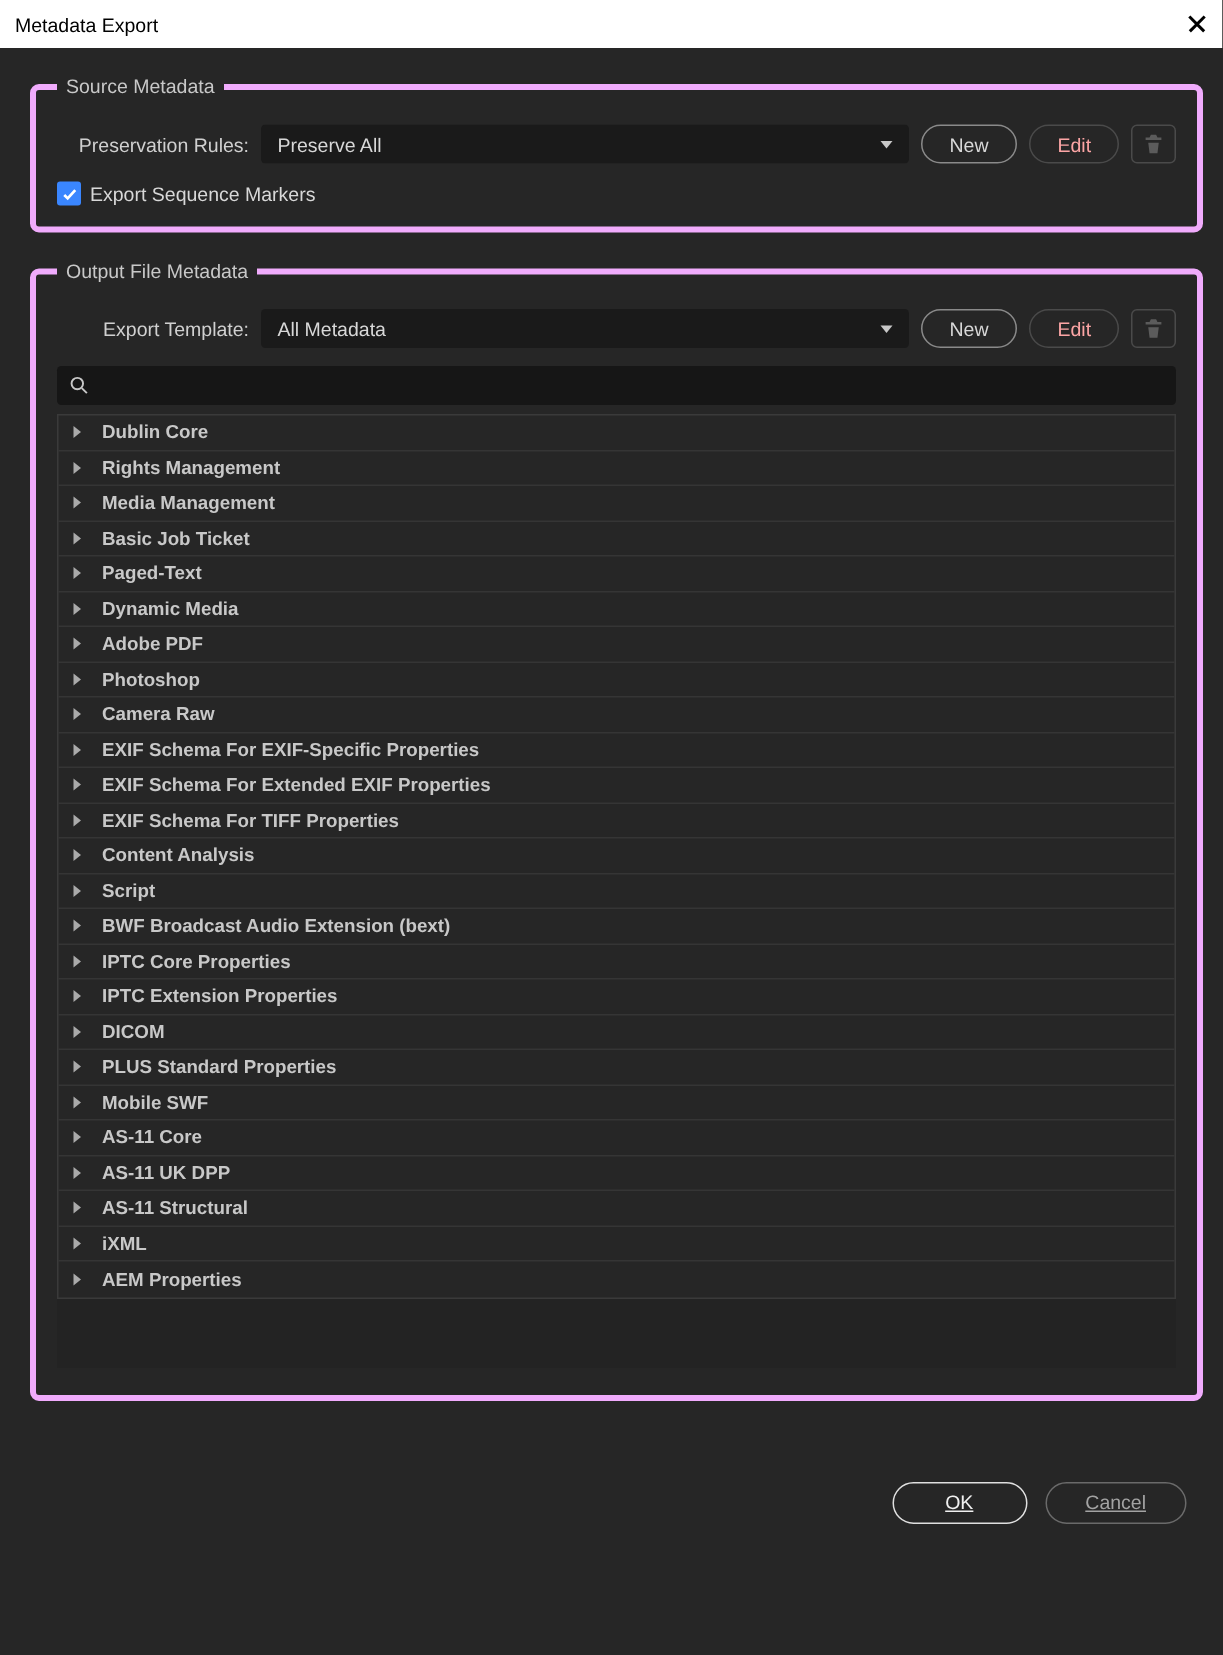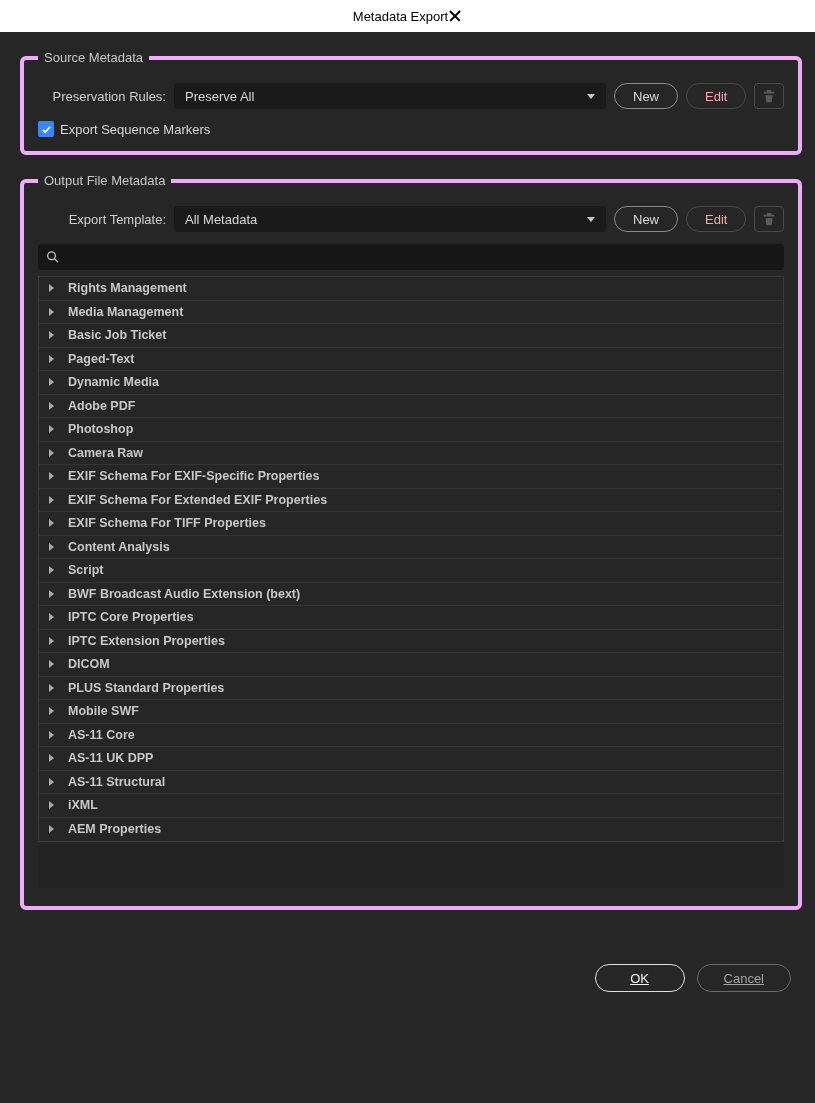--- a/index.html
+++ b/index.html
@@ -12,21 +12,21 @@
       color: #c8c8c8;
       overflow: hidden;
     }
     .titlebar {
       height: 32px;
       background: #ffffff;
       color: #000;
       display: flex;
       align-items: center;
       padding: 0 10px;
-      justify-content: center;
+      justify-content: space-between;
     }
     .titlebar-title { font-size: 13px; color: #000; }
     .titlebar-close {
       width: 14px; height: 14px;
       cursor: pointer;
       position: relative;
     }
     .titlebar-close::before, .titlebar-close::after {
       content: "";
       position: absolute;
@@ -293,20 +293,24 @@
       <svg viewBox="0 0 16 16" width="14" height="14">
           <circle cx="6.5" cy="6.5" r="4.5" stroke="#c8c8c8" stroke-width="1.5" fill="none"></circle>
           <line x1="10" y1="10" x2="14" y2="14" stroke="#c8c8c8" stroke-width="1.5"></line>
         </svg>
       <input type="text" placeholder="" style="">
     </div>
 
     <div class="schemalist" id="schemalist">
         <div class="schema-item">
           <span class="tri"></span>
+          <span>Dublin Core</span>
+        </div>
+        <div class="schema-item">
+          <span class="tri"></span>
           <span>Rights Management</span>
         </div>
         <div class="schema-item">
           <span class="tri"></span>
           <span>Media Management</span>
         </div>
         <div class="schema-item">
           <span class="tri"></span>
           <span>Basic Job Ticket</span>
         </div>

